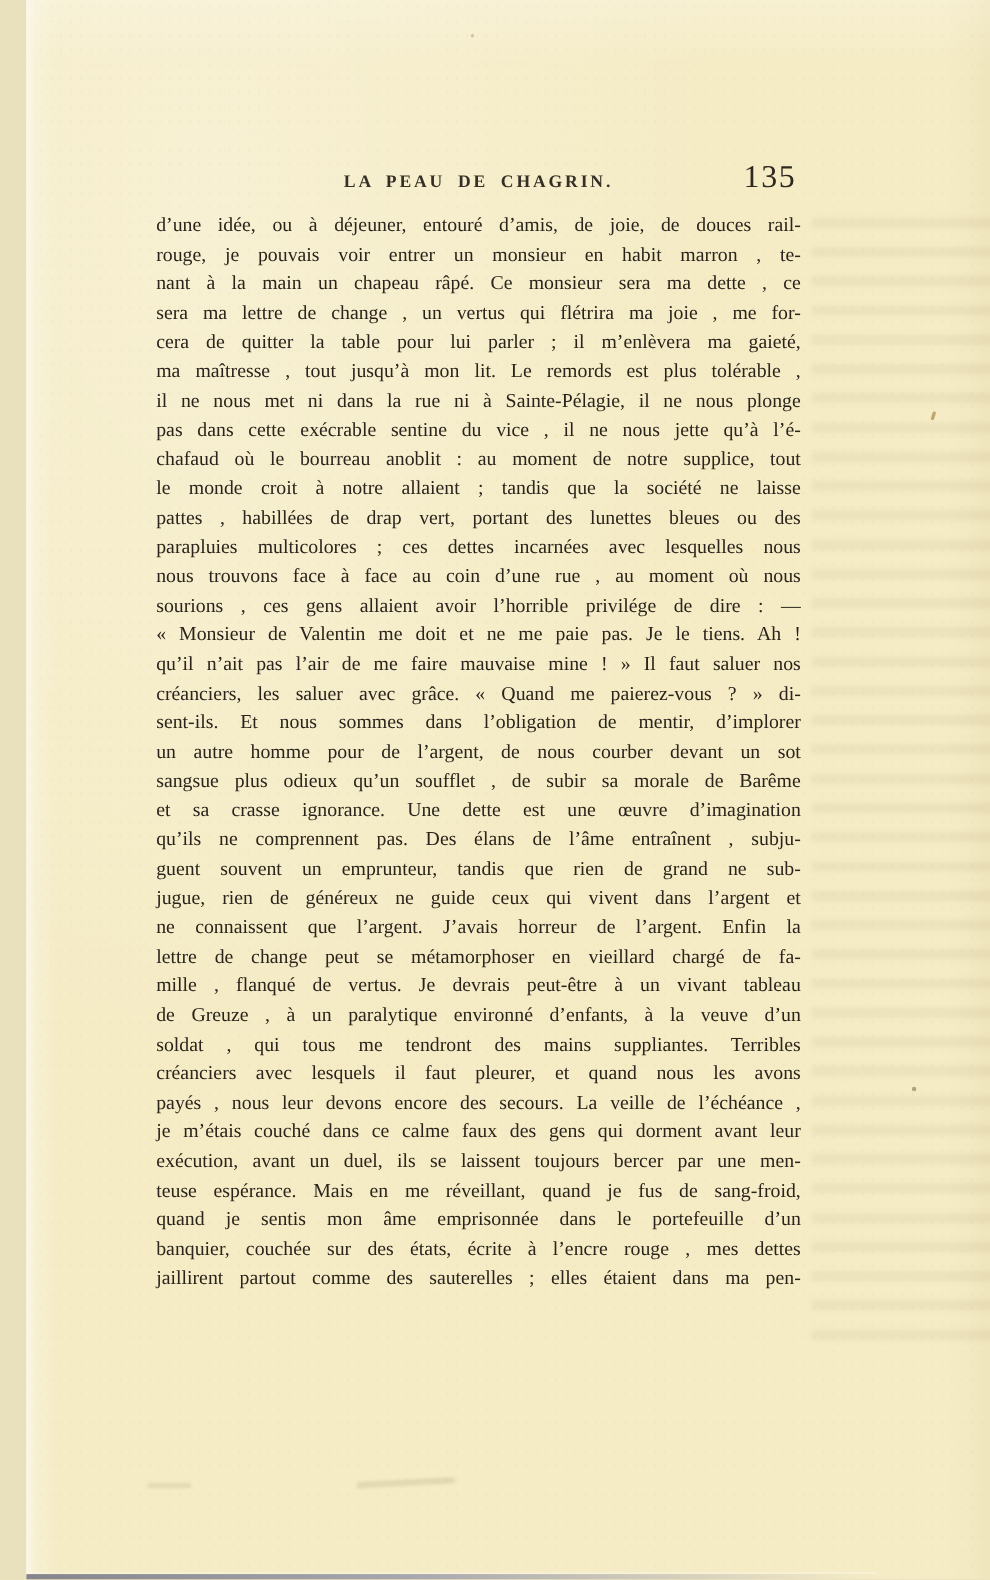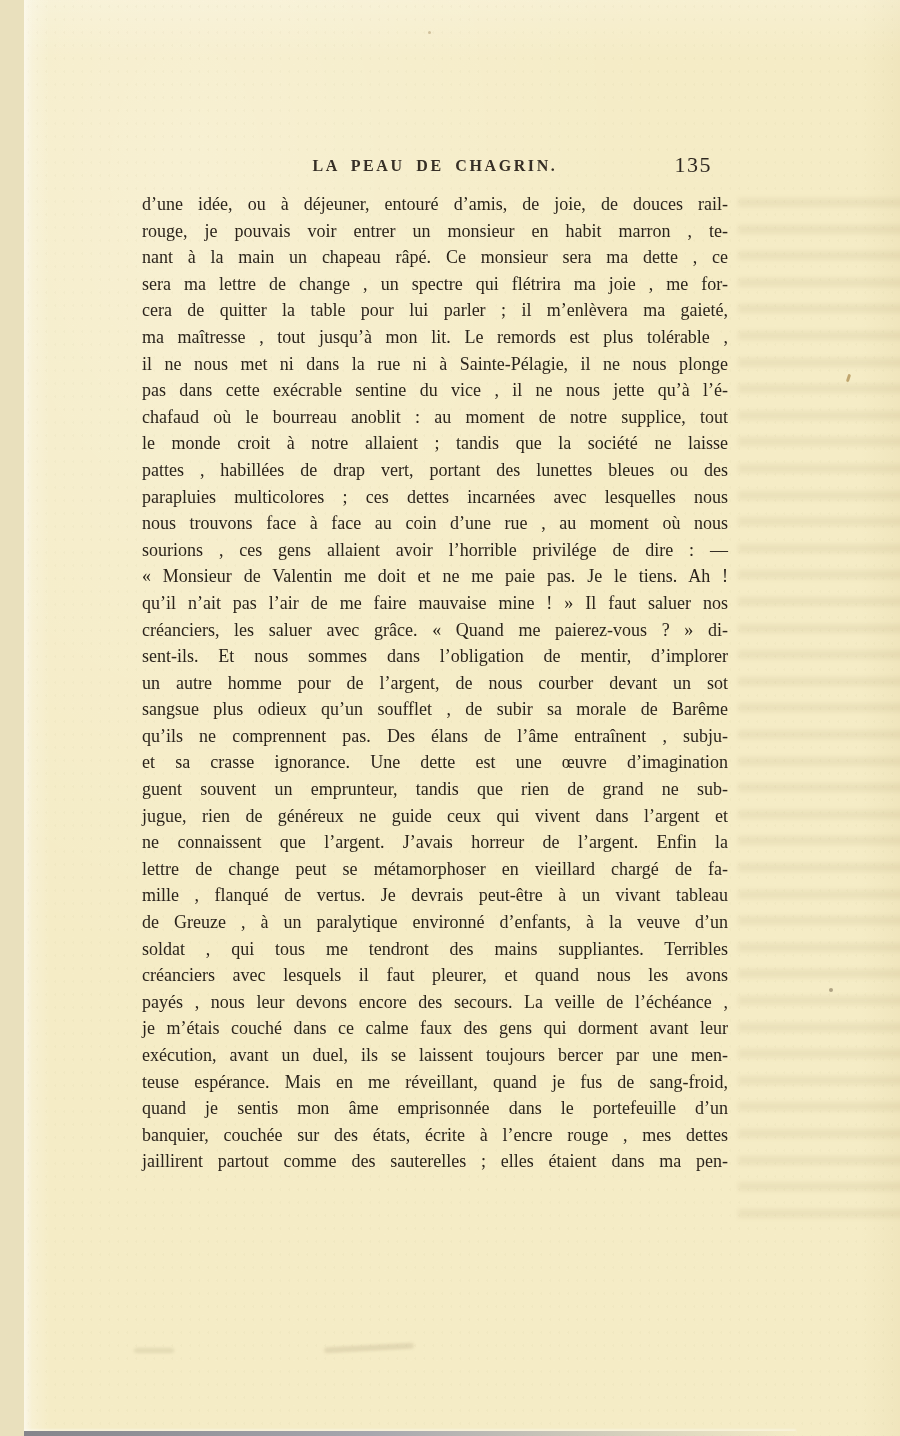--- a/index.html
+++ b/index.html
@@ -63,23 +63,23 @@
     transform: translateX(-50%);
     font-weight: 700;
     font-size: 16px;
     letter-spacing: 2.6px;
     word-spacing: 5px;
     white-space: nowrap;
     color: #362f26;
   }
   .pagenum {
     position: absolute;
-    right: 16px;
+    right: 4px;
     bottom: -3px;
-    font-size: 22px;
+    font-size: 29px;
     letter-spacing: 1.5px;
     color: #2e2820;
   }
   .text-block {
     margin-top: 16px;
   }
   .line {
     font-size: 18px;
     line-height: 26.6px;
     word-spacing: -0.5px;
@@ -120,39 +120,39 @@
 
   <div class="text-column">
     <div class="header">
       <span class="title">LA PEAU DE CHAGRIN.</span>
       <span class="pagenum">135</span>
     </div>
     <div class="text-block">
         <div class="line">d’une idée, ou à déjeuner, entouré d’amis, de joie, de douces rail-</div>
         <div class="line">rouge, je pouvais voir entrer un monsieur en habit marron , te-</div>
         <div class="line">nant à la main un chapeau râpé. Ce monsieur sera ma dette , ce</div>
-        <div class="line">sera ma lettre de change , un spectre qui flétrira ma joie , me for-</div>
+        <div class="line">sera ma lettre de change , un vertus qui flétrira ma joie , me for-</div>
         <div class="line">cera de quitter la table pour lui parler ; il m’enlèvera ma gaieté,</div>
         <div class="line">ma maîtresse , tout jusqu’à mon lit. Le remords est plus tolérable ,</div>
         <div class="line">il ne nous met ni dans la rue ni à Sainte-Pélagie, il ne nous plonge</div>
         <div class="line">pas dans cette exécrable sentine du vice , il ne nous jette qu’à l’é-</div>
         <div class="line">chafaud où le bourreau anoblit : au moment de notre supplice, tout</div>
         <div class="line">le monde croit à notre allaient ; tandis que la société ne laisse</div>
         <div class="line">pattes , habillées de drap vert, portant des lunettes bleues ou des</div>
         <div class="line">parapluies multicolores ; ces dettes incarnées avec lesquelles nous</div>
         <div class="line">nous trouvons face à face au coin d’une rue , au moment où nous</div>
         <div class="line">sourions , ces gens allaient avoir l’horrible privilége de dire : —</div>
         <div class="line">« Monsieur de Valentin me doit et ne me paie pas. Je le tiens. Ah !</div>
         <div class="line">qu’il n’ait pas l’air de me faire mauvaise mine ! » Il faut saluer nos</div>
         <div class="line">créanciers, les saluer avec grâce. « Quand me paierez-vous ? » di-</div>
         <div class="line">sent-ils. Et nous sommes dans l’obligation de mentir, d’implorer</div>
         <div class="line">un autre homme pour de l’argent, de nous courber devant un sot</div>
         <div class="line">sangsue plus odieux qu’un soufflet , de subir sa morale de Barême</div>
+        <div class="line">et sa crasse ignorance. Une dette est une œuvre d’imagination</div>
         <div class="line">qu’ils ne comprennent pas. Des élans de l’âme entraînent , subju-</div>
-        <div class="line">et sa crasse ignorance. Une dette est une œuvre d’imagination</div>
         <div class="line">guent souvent un emprunteur, tandis que rien de grand ne sub-</div>
         <div class="line">jugue, rien de généreux ne guide ceux qui vivent dans l’argent et</div>
         <div class="line">ne connaissent que l’argent. J’avais horreur de l’argent. Enfin la</div>
         <div class="line">lettre de change peut se métamorphoser en vieillard chargé de fa-</div>
         <div class="line">mille , flanqué de vertus. Je devrais peut-être à un vivant tableau</div>
         <div class="line">de Greuze , à un paralytique environné d’enfants, à la veuve d’un</div>
         <div class="line">soldat , qui tous me tendront des mains suppliantes. Terribles</div>
         <div class="line">créanciers avec lesquels il faut pleurer, et quand nous les avons</div>
         <div class="line">payés , nous leur devons encore des secours. La veille de l’échéance ,</div>
         <div class="line">je m’étais couché dans ce calme faux des gens qui dorment avant leur</div>

